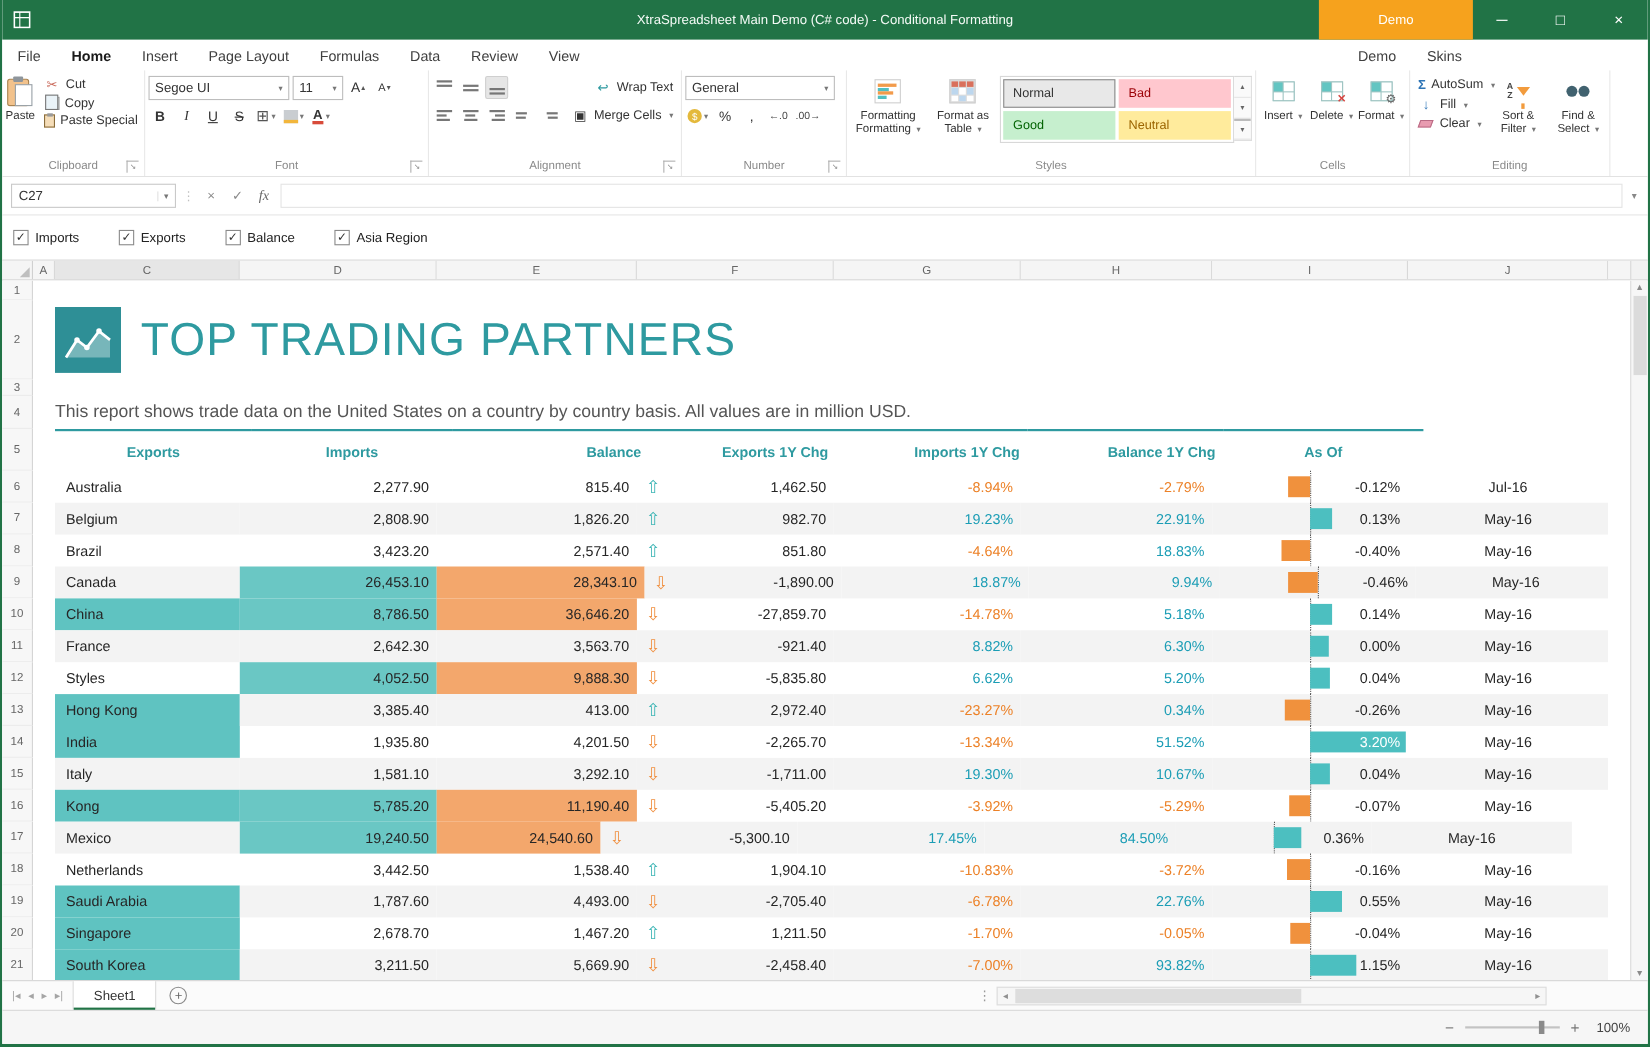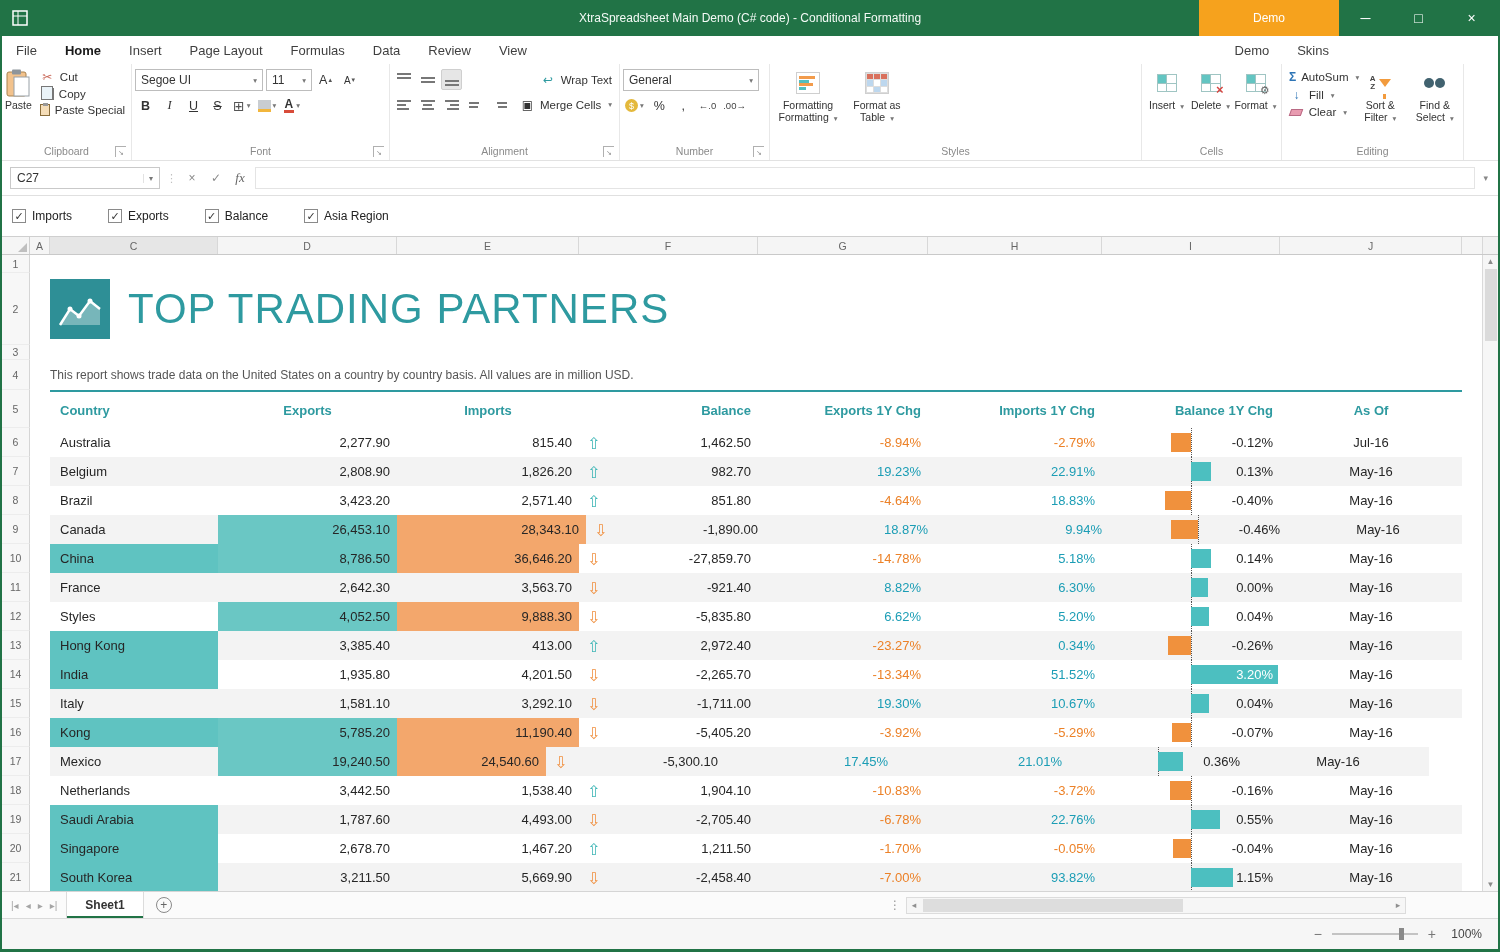--- a/index.html
+++ b/index.html
@@ -130,39 +130,39 @@
 .cell.centerj{justify-content:center}
 .cell.shade{background:#F3F3F3}
 .cell.asia{background:#5FC3C1}
 .cell.topexp{background:#6AC7C4}
 .cell.topimp{background:#F3A76C}
 .cell.pos{color:#1B9DB5}
 .cell.neg{color:#EC8127}
 .cell.th{color:#2E9AA0;font-weight:bold;border-top:2px solid #2E9AA0}
 .cell.sp{background:#fff}
 .freecell{display:flex;align-items:center;padding-left:20px;gap:18px;overflow:hidden}
-.freecell.sub{font-size:12px;color:#555;gap:0}
+.freecell.sub{font-size:16px;color:#555;gap:0}
 .rtitle{font-size:42px;color:#2E9AA0;letter-spacing:1px}
 .rel{position:relative}
 .arr{position:absolute;left:8px;top:50%;transform:translateY(-50%);font-size:16px}
 .balchg{position:relative;justify-content:flex-end;padding-right:7px}
 .axisline{position:absolute;left:89px;top:-1px;bottom:0;border-left:1px dotted #555}
 .dbar{position:absolute;top:5px;bottom:5px}
 .bcl{position:relative;z-index:2}
 .bcl.onbar{color:#fff}
 
 
 .vscroll{flex:0 0 16px;background:#F6F6F6;border-left:1px solid #DADADA;display:flex;flex-direction:column;align-items:center;padding:2px 0;font-size:8px;color:#8A8A8A}
 .vthumb{width:12px;height:72px;background:#DBDBDB;margin-top:3px}
 .varrow.bottom{margin-top:auto}
 
 
 .tabbar{flex:0 0 27px;display:flex;align-items:center;background:#FBFBFB;border-top:1px solid #D5D5D5;font-size:12px;color:#555}
 .navbtns{display:flex;gap:7px;padding:0 9px;color:#A5A5A5;font-size:10px}
-.sheettab{height:100%;display:flex;align-items:center;padding:0 18px;background:#fff;border-left:1px solid #DCDCDC;border-right:1px solid #DCDCDC;font-weight:bold;color:#333;position:relative}
+.sheettab{height:100%;display:flex;align-items:center;padding:0 18px;background:#fff;border-left:1px solid #DCDCDC;border-right:1px solid #DCDCDC;font-weight:normal;color:#333;position:relative}
 .sheettab::after{content:'';position:absolute;left:0;right:0;bottom:0;height:2px;background:#217346}
 .addsheet{width:16px;height:16px;border:1px solid #8A8A8A;border-radius:50%;display:flex;align-items:center;justify-content:center;margin-left:12px;color:#666;font-size:12px;line-height:1}
 .hgrip{color:#999;margin-right:5px}
 .hscroll{width:500px;height:17px;border:1px solid #DCDCDC;background:#F6F6F6;display:flex;align-items:center;color:#909090;font-size:9px}
 .harrow{width:14px;text-align:center}
 .htrack{flex:1;height:100%;position:relative}
 .hthumb{position:absolute;left:2px;top:1px;bottom:1px;width:260px;background:#DDD}
 
 
 .statusbar{flex:0 0 31px;background:#F6F6F6;border-top:1px solid #DADADA;display:flex;align-items:center;justify-content:flex-end;gap:10px;padding-right:16px;font-size:12px;color:#555}
@@ -396,20 +396,33 @@
                 <i></i>
                 <i></i>
                 <i></i>
                 <i></i>
                 <i></i>
                 <i></i>
                 <i></i>
               </span>
             </span>
           <span class="lbl"><span>Format as Table</span> <span class="dd">▾</span></span>
+        </div>
+        <div class="galwrap">
+          <div class="gal">
+              <div class="gal-item sel" style="background:#E8E8E8;color:#333333">Normal</div>
+              <div class="gal-item" style="background:#FFC7CE;color:#9C0006">Bad</div>
+              <div class="gal-item" style="background:#C6EFCE;color:#006100">Good</div>
+              <div class="gal-item" style="background:#FFEB9C;color:#9C6500">Neutral</div>
+            </div>
+          <div class="galarrows">
+            <div class="gab">▴</div>
+            <div class="gab">▾</div>
+            <div class="gab more">▾</div>
+          </div>
         </div>
       </div>
       <div class="rfooter"><span>Styles</span></div>
     </div>
 
     <div class="rgroup" style="width:140px">
       <div class="rcontent" style="gap:2px;justify-content:center;width:100%">
         <div class="bigbtn" style="width:42px">
           <span class="icw">
               <span class="cells-ic">
@@ -565,21 +578,20 @@
           <div class="rowhdr">3</div>
           <div class="cell " style="width:1432px"></div>
         </div>
         <div class="grow" style="height:30px">
           <div class="rowhdr">4</div>
           <div class="freecell sub" style="width:1432px">This report shows trade data on the United States on a country by country basis. All values are in million USD.</div>
         </div>
         <div class="grow" style="height:38px">
           <div class="rowhdr">5</div>
           <div class="cell sp" style="width:20px"></div>
-          <div class="cell th left" style="width:168px">Country</div>
           <div class="cell th center" style="width:179px">Exports</div>
           <div class="cell th center" style="width:182px">Imports</div>
           <div class="cell th right" style="width:179px">Balance</div>
           <div class="cell th right" style="width:170px">Exports 1Y Chg</div>
           <div class="cell th right" style="width:174px">Imports 1Y Chg</div>
           <div class="cell th right" style="width:178px">Balance 1Y Chg</div>
           <div class="cell th centerj" style="width:182px">As Of</div>
         </div>
         <div class="grow" style="height:29px">
           <div class="rowhdr">6</div>
@@ -758,21 +770,21 @@
           <div class="cell centerj" style="width:182px">May-16</div>
         </div>
         <div class="grow" style="height:29px">
           <div class="rowhdr">17</div>
           <div class="cell sp" style="width:20px"></div>
           <div class="cell left shade" style="width:168px">Mexico</div>
           <div class="cell right shade topexp" style="width:179px">19,240.50</div>
           <div class="cell right shade topimp" style="width:149px">24,540.60</div>
           <div class="cell right rel shade" style="width:179px"><span class="arr" style="color:#F09142">⇩</span>-5,300.10</div>
           <div class="cell right pos shade" style="width:170px">17.45%</div>
-          <div class="cell right pos shade" style="width:174px">21.01%</div>
+          <div class="cell right pos shade" style="width:174px">84.50%</div>
           <div class="cell balchg shade" style="width:178px">
             <span class="axisline"></span>
             <span class="dbar" style="left:89px;width:25px;background:#4CBFC0"></span>
             <span class="bcl">0.36%</span>
           </div>
           <div class="cell centerj shade" style="width:182px">May-16</div>
         </div>
         <div class="grow" style="height:29px">
           <div class="rowhdr">18</div>
           <div class="cell sp" style="width:20px"></div>

